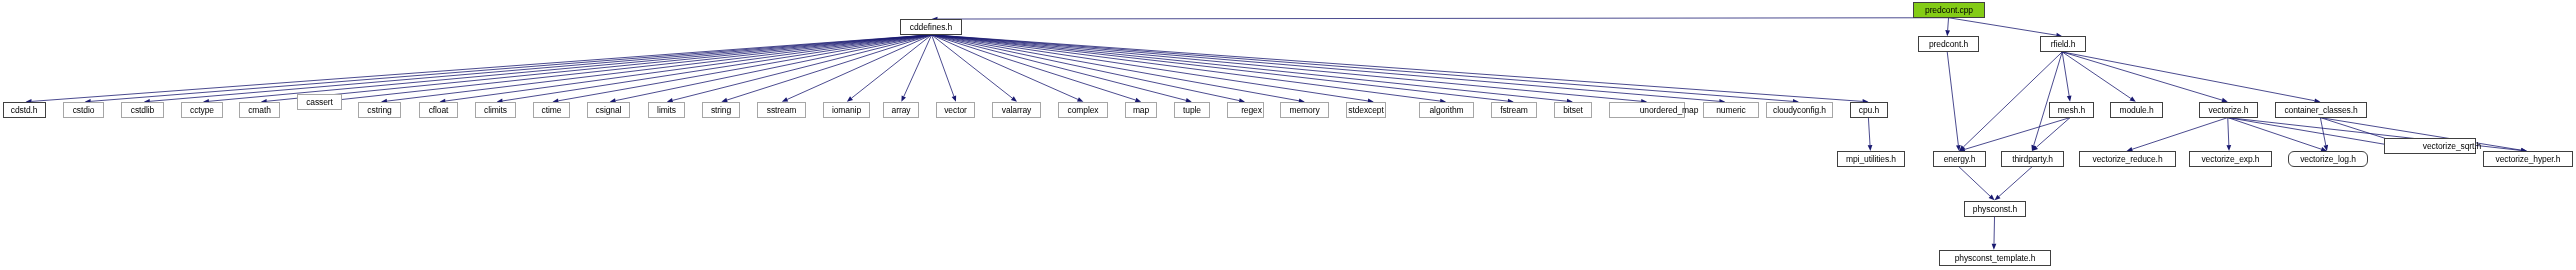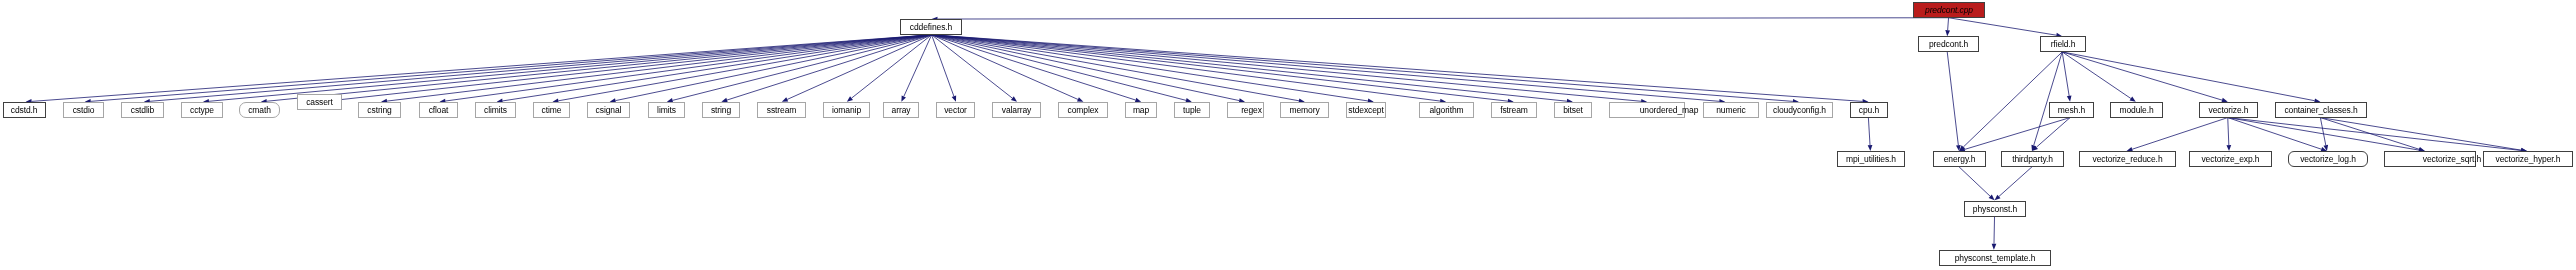--- a/index.html
+++ b/index.html
@@ -14,21 +14,21 @@
     background:#ffffff;
     border:0.7px solid #a6a6a6;
     height:16px;
     font-size:8.5px;
     line-height:1;
     color:#000000;
     white-space:nowrap;
     letter-spacing:-0.1px;
   }
   .node.hdr{border:0.7px solid #404040;}
-  .node.root{background:#b91c1c;border:0.7px solid #404040;font-style:italic;}
+  .node.root{background:#84cc16;border:0.7px solid #404040;}
   .node .lbl{display:block;padding:0 3.3px;}
 </style>
 </head>
 <body>
 
 <div id="graph">
   <svg id="edges" xmlns="http://www.w3.org/2000/svg" viewBox="0 0 3917 411" width="2576" height="270">
       <line x1="2964.00" y1="27.00" x2="1425.00" y2="28.99" stroke="#191970" stroke-width="1.2"></line>
       <polygon points="1416.00,29.00 1425.00,25.39 1425.00,32.59" fill="#191970"></polygon>
       <line x1="2964.00" y1="27.00" x2="2962.64" y2="46.02" stroke="#191970" stroke-width="1.2"></line>
@@ -157,21 +157,21 @@
     </div>
     <div class="node" style="left: 63px; top: 102px; width: 41px;">
       <span class="lbl">cstdio</span>
     </div>
     <div class="node" style="left: 121px; top: 102px; width: 43px; align-items: center;">
       <span class="lbl">cstdlib</span>
     </div>
     <div class="node" style="left: 181px; top: 102px; width: 42px;">
       <span class="lbl">cctype</span>
     </div>
-    <div class="node" style="left: 239px; top: 102px; width: 41px; border-radius: 7px;">
+    <div class="node" style="left: 239px; top: 102px; width: 41px;">
       <span class="lbl">cmath</span>
     </div>
     <div class="node" style="left: 297px; top: 94px; width: 45px; text-align: right;">
       <span class="lbl">cassert</span>
     </div>
     <div class="node" style="left: 358px; top: 102px; width: 43px;">
       <span class="lbl">cstring</span>
     </div>
     <div class="node" style="left: 419px; top: 102px; width: 39px;">
       <span class="lbl">cfloat</span>
@@ -268,21 +268,21 @@
     </div>
     <div class="node hdr" style="left: 2079px; top: 151px; width: 97px;">
       <span class="lbl">vectorize_reduce.h</span>
     </div>
     <div class="node hdr" style="left: 2189px; top: 151px; width: 83px;">
       <span class="lbl">vectorize_exp.h</span>
     </div>
     <div class="node hdr" style="left: 2288px; top: 151px; width: 80px; border-radius: 6px;">
       <span class="lbl">vectorize_log.h</span>
     </div>
-    <div class="node hdr" style="left: 2384px; top: 151px; width: 92px; padding-left: 44px;">
+    <div class="node hdr" style="left: 2384px; top: 138px; width: 92px; padding-left: 44px;">
       <span class="lbl">vectorize_sqrt.h</span>
     </div>
     <div class="node hdr" style="left: 2483px; top: 151px; width: 90px;">
       <span class="lbl">vectorize_hyper.h</span>
     </div>
     <div class="node hdr" style="left: 1964px; top: 201px; width: 62px;">
       <span class="lbl">physconst.h</span>
     </div>
     <div class="node hdr" style="left: 1939px; top: 250px; width: 112px;">
       <span class="lbl">physconst_template.h</span>

